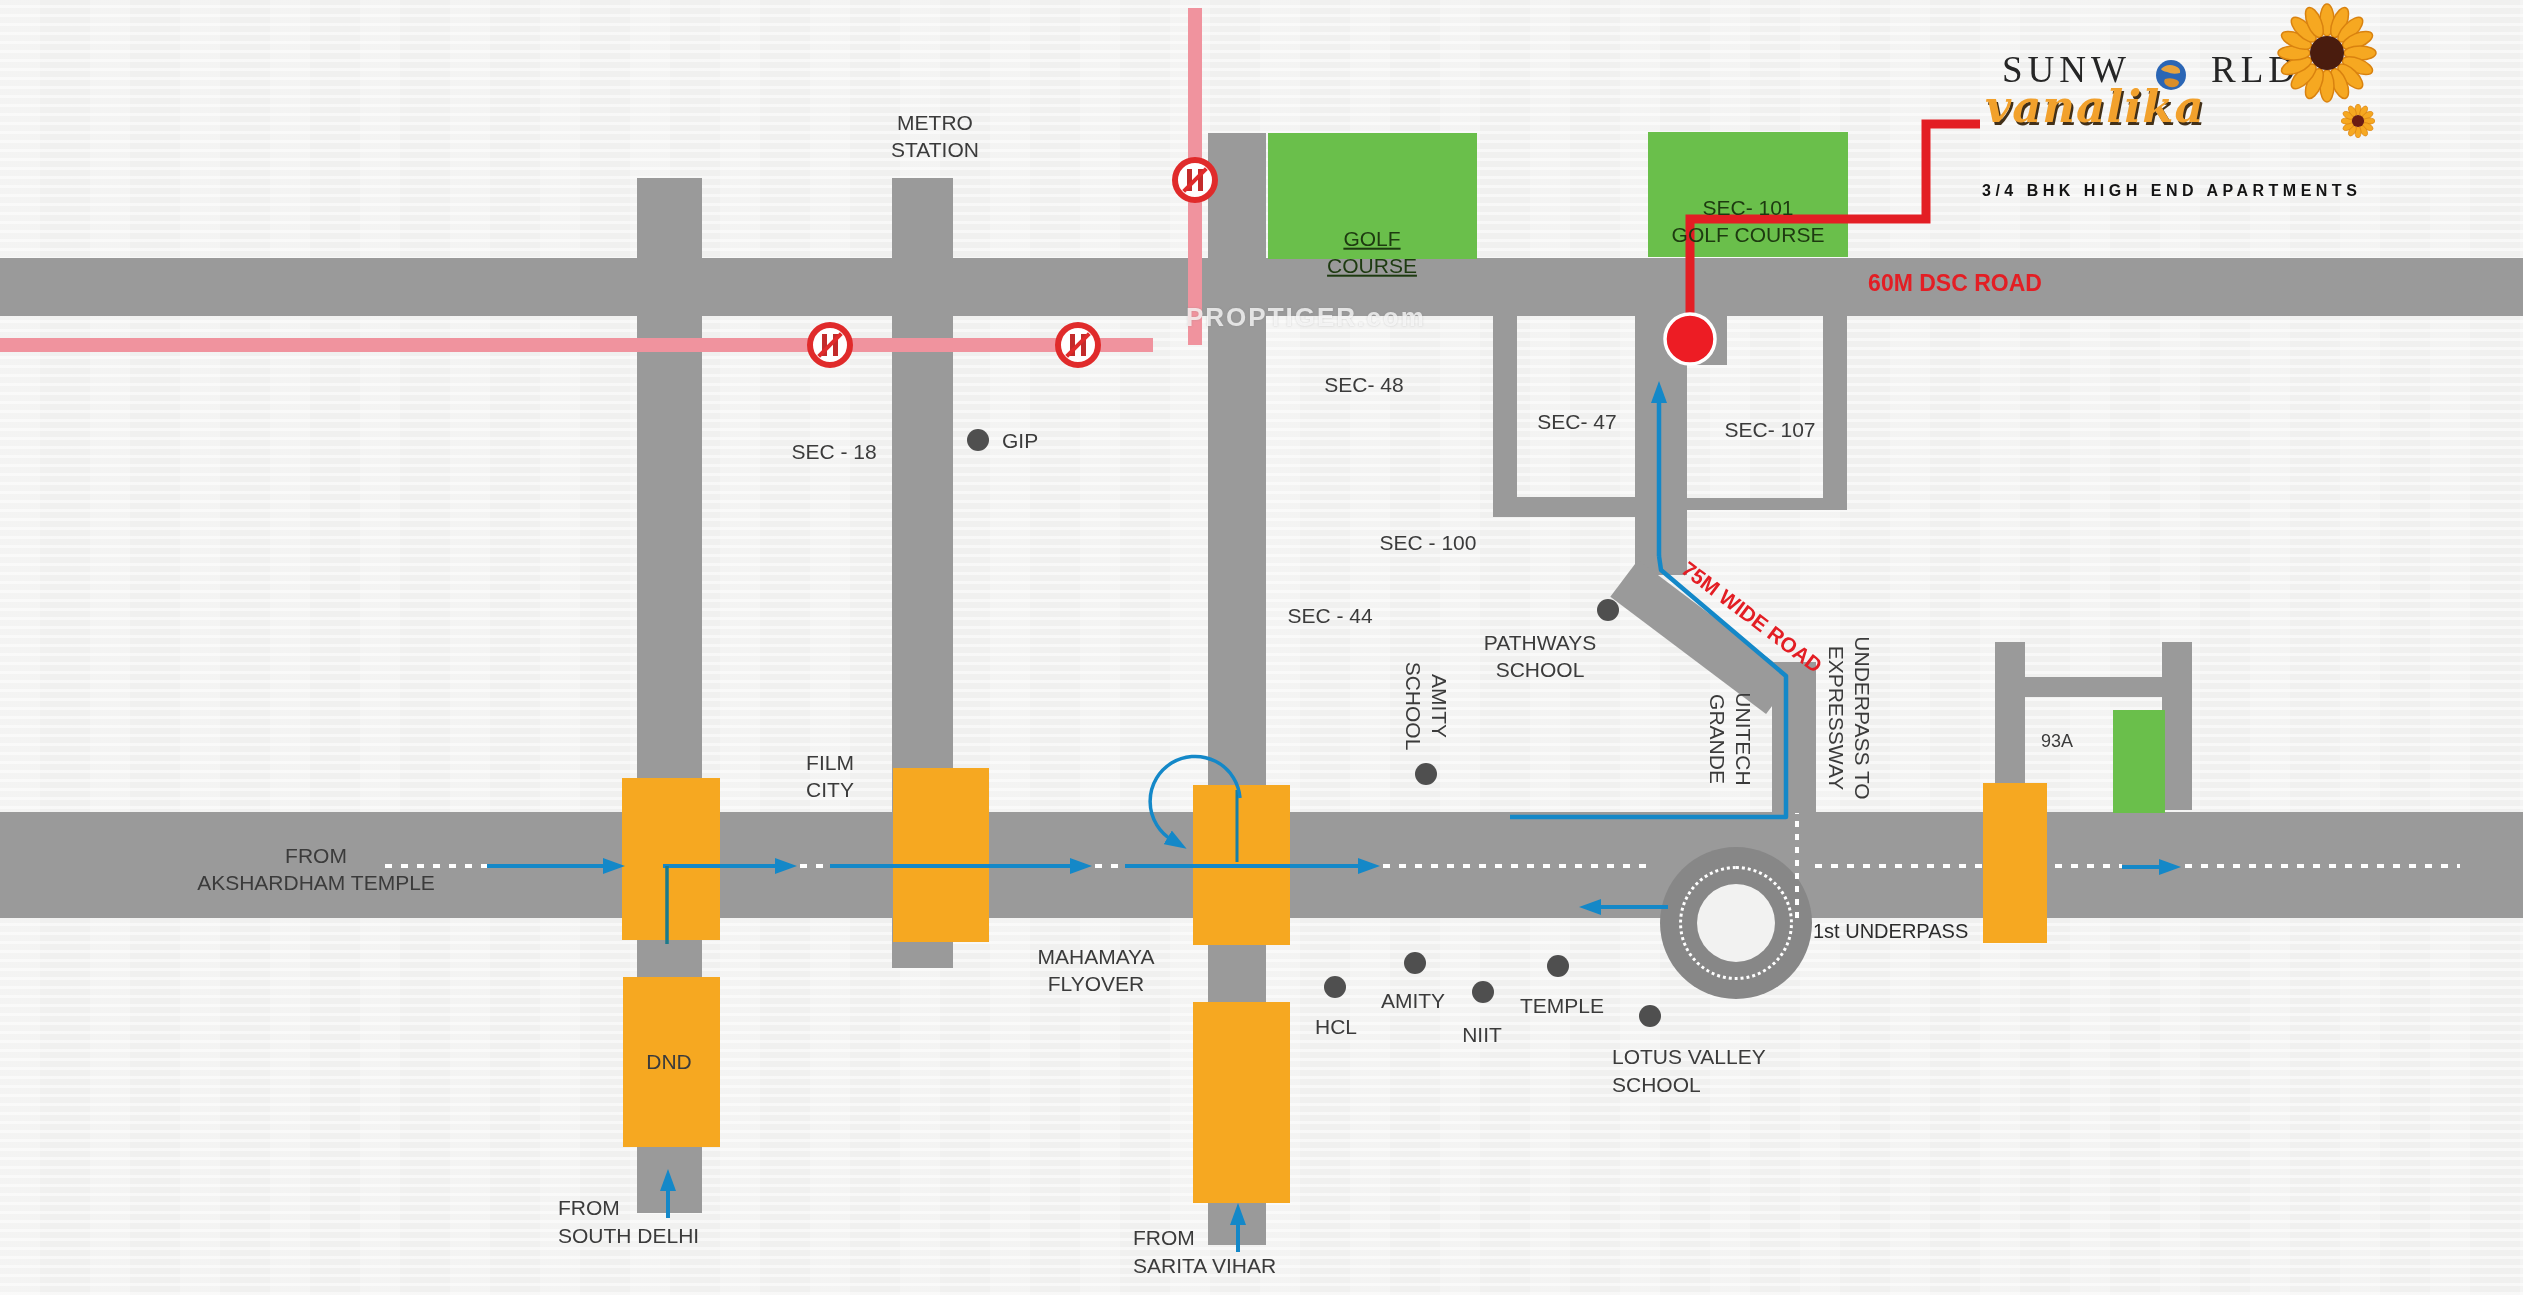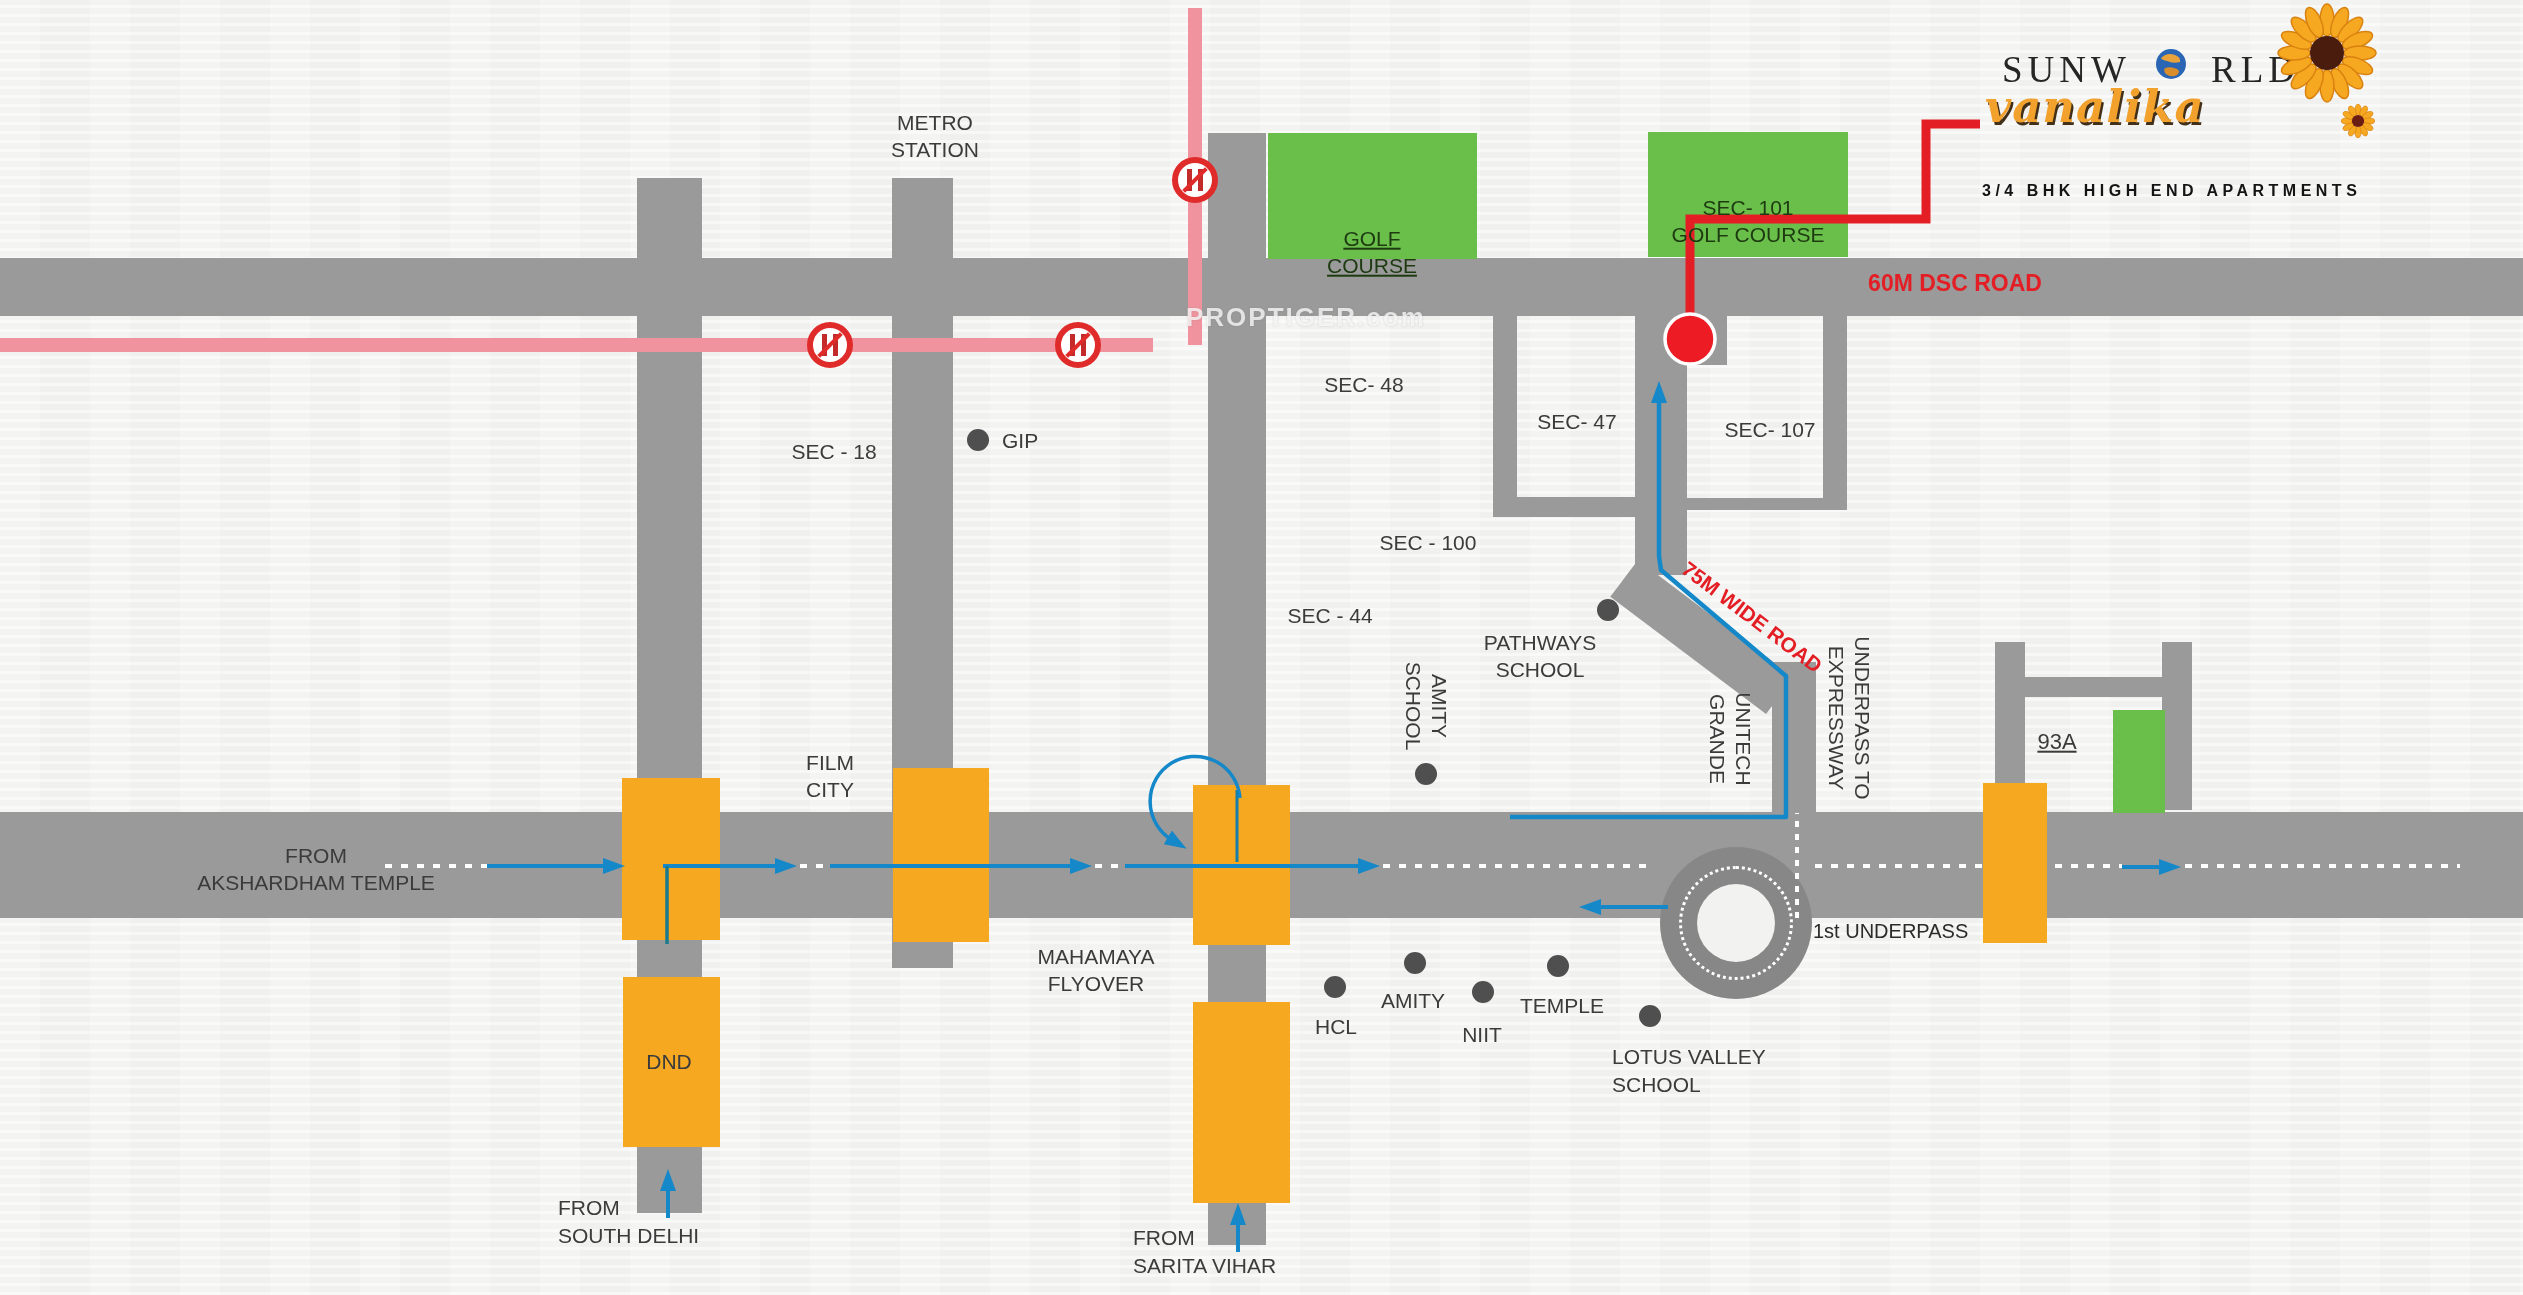--- a/index.html
+++ b/index.html
@@ -26,21 +26,21 @@
   .vdotline{position:absolute;width:4px;background-image:repeating-linear-gradient(0deg,#fff 0 6px,rgba(0,0,0,0) 6px 13px);}
   .noentry{position:absolute;width:34px;height:34px;background:#fff;border:6px solid #E02B2B;border-radius:50%;transform:translate(-50%,-50%);}
   .noentry i{position:absolute;background:#C32B2B;}
   .ne-b1{left:9px;top:6px;width:5px;height:22px;}
   .ne-b2{left:20px;top:6px;width:5px;height:22px;}
   .ne-d{left:15px;top:1px;width:4px;height:32px;transform:rotate(45deg);background:#E02B2B!important;}
   .roundabout{position:absolute;border-radius:50%;}
   .watermark{position:absolute;font-size:26px;font-weight:bold;letter-spacing:2px;color:rgba(255,255,255,.75);
              text-shadow:0 0 2px rgba(120,120,120,.35);}
   
-  .logo-brand{position:absolute;display:flex;align-items:flex-start;font-family:"Liberation Serif",serif;
+  .logo-brand{position:absolute;display:flex;align-items:flex-end;font-family:"Liberation Serif",serif;
               font-size:37px;letter-spacing:5px;color:#262626;font-weight:500;gap:22px;}
   .logo-name{position:absolute;font-family:"DejaVu Serif",serif;font-style:italic;font-weight:bold;
              font-size:45px;color:#F2A12C;text-shadow:2px 3px 0 rgba(45,25,0,.9);letter-spacing:1px;}
   .logo-tag{position:absolute;font-size:16px;font-weight:bold;letter-spacing:4.5px;color:#141414;}
   svg.overlay{position:absolute;left:0;top:0;pointer-events:none;}
 </style>
 </head>
 <body>
 
 <div id="map">
@@ -163,21 +163,21 @@
   <div class="lbl" style="left:1330px;top:616px;">SEC - 44</div>
   <div class="lbl" style="left:1540px;top:656px;">PATHWAYS
 SCHOOL</div>
   <div class="vlbl" style="left:1426px;top:706px;">AMITY
 SCHOOL</div>
   <div class="vlbl" style="left:1730px;top:739px;">UNITECH
 GRANDE</div>
   <div class="vlbl" style="left:1849px;top:718px;">UNDERPASS TO
 EXPRESSWAY</div>
   <div class="lbl red-lbl" style="left:1752px;top:617px;transform:translate(-50%,-50%) rotate(37deg);font-size:21px;">75M WIDE ROAD</div>
-  <div class="lbl" style="left:2057px;top:742px;font-size:22px;text-decoration:underline;">93A</div>
+  <div class="lbl" style="left:2057px;top:742px;font-size:18px;">93A</div>
   <div class="lbl" style="left:316px;top:869px;">FROM
 AKSHARDHAM TEMPLE</div>
   <div class="lbl" style="left:830px;top:776px;">FILM
 CITY</div>
   <div class="lbl" style="left:1096px;top:970px;">MAHAMAYA
 FLYOVER</div>
   <div class="lbl" style="left:669px;top:1062px;">DND</div>
   <div class="lbl-left" style="left:558px;top:1222px;">FROM
 SOUTH DELHI</div>
   <div class="lbl-left" style="left:1133px;top:1252px;">FROM

